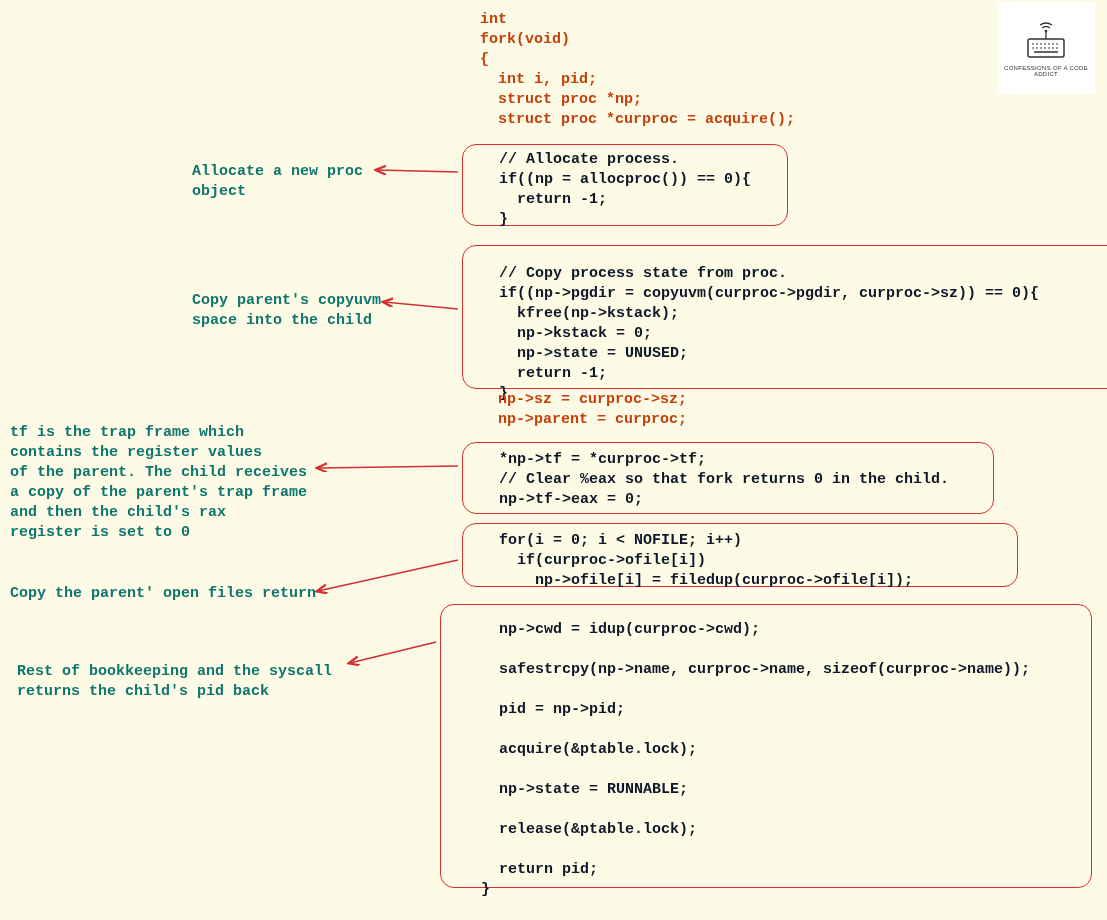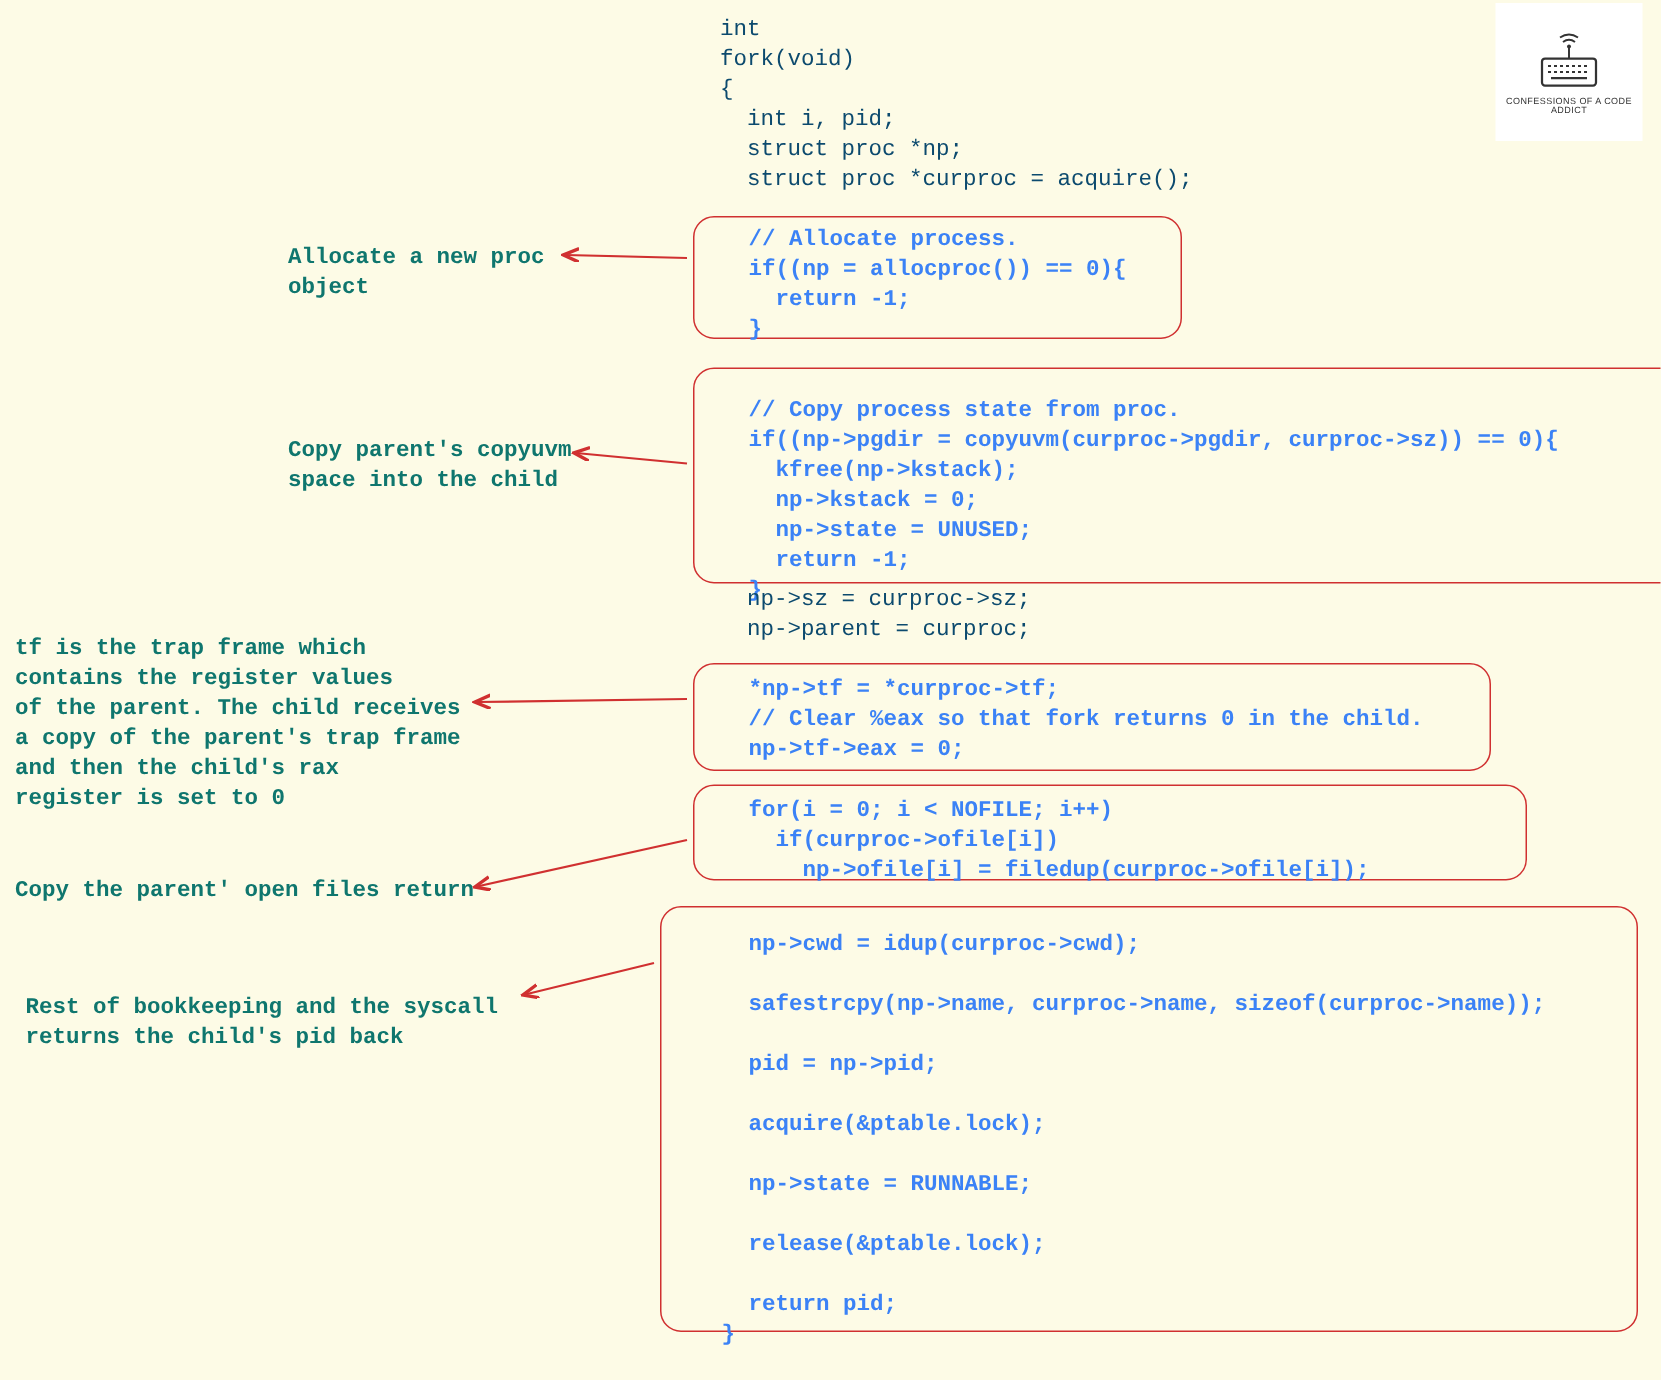--- a/index.html
+++ b/index.html
@@ -7,30 +7,30 @@
       background: #FDFBE6;
       width: 1107px;
       height: 920px;
       position: relative;
       font-family: "Courier New", Courier, monospace;
       font-size: 15px;
       overflow: hidden;
     }
     .code-line {
       position: absolute;
-      color: #0c4a6e;
+      color: #c2410c;
       white-space: pre;
-      font-weight: 400;
+      font-weight: 700;
       line-height: 20px;
     }
     .code-box {
       position: absolute;
       border: 1.5px solid #D03030;
       border-radius: 14px;
-      color: #3b82f6;
+      color: #0f172a;
       white-space: pre;
       font-weight: 600;
       line-height: 20px;
       background: transparent;
     }
     .annotation {
       position: absolute;
       color: #0f766e;
       white-space: pre;
       font-weight: 600;

